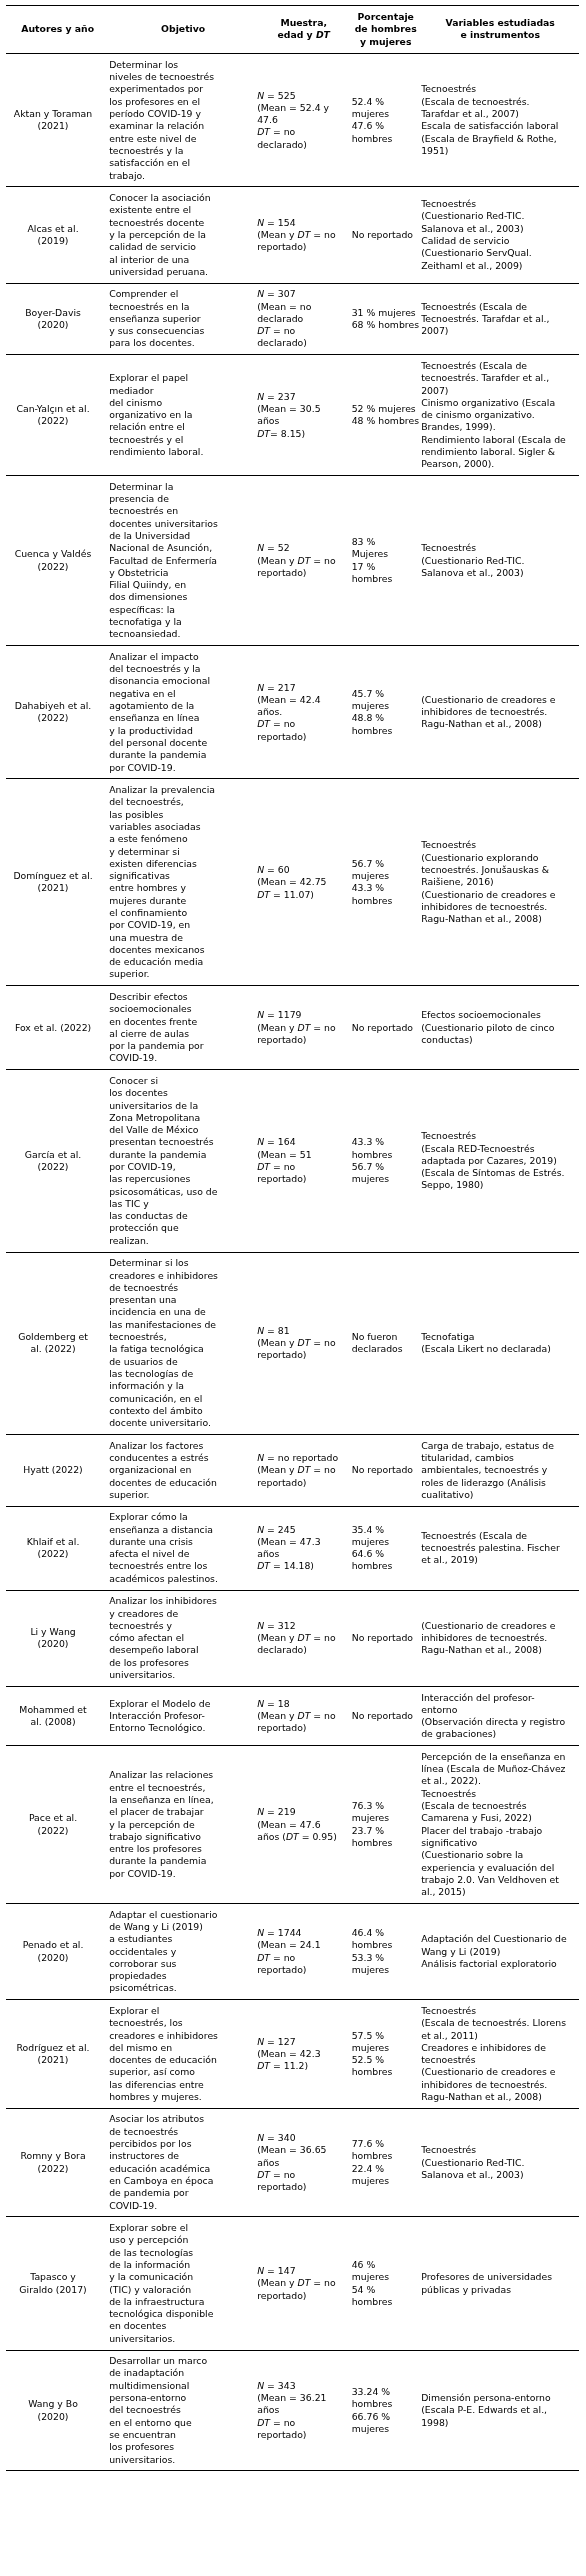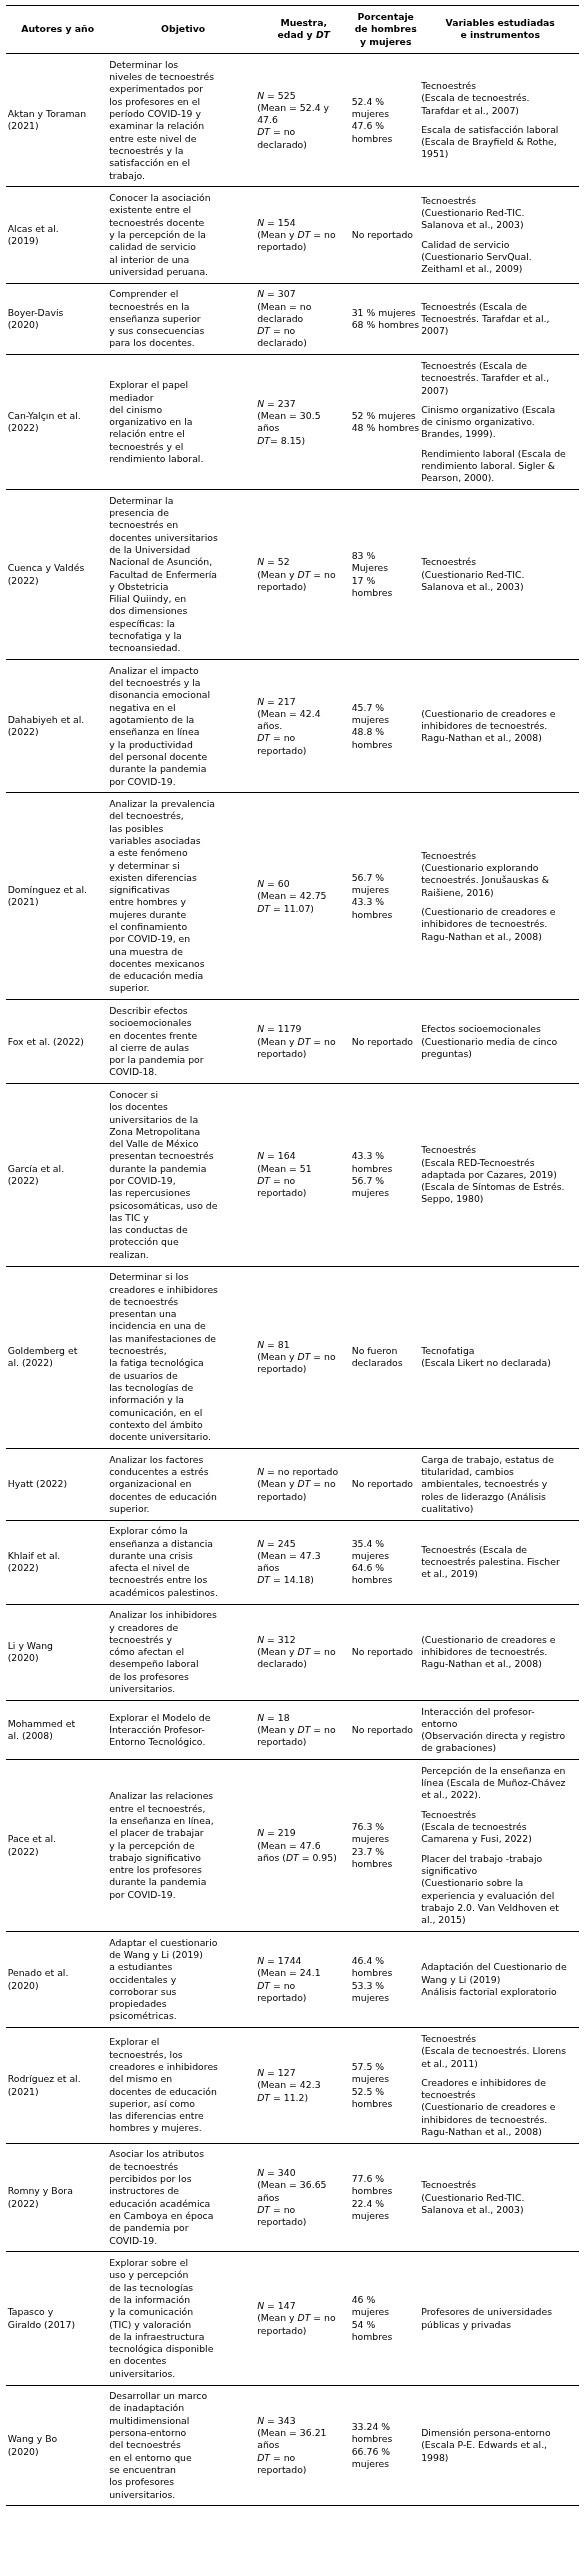--- a/index.html
+++ b/index.html
@@ -40,34 +40,35 @@
   }
   tbody td {
     border-bottom: 0.8px solid #000;
     vertical-align: middle;
     padding: 4.6px 0;
   }
   td.cell-autores {
     white-space: pre-line;
     padding-right: 10.8px;
     padding-left: 1.5px;
+    text-align: center;
   }
   td.cell-objetivo {
     white-space: pre-line;
     padding-right: 13px;
     margin-top: 48px;
   }
   td.cell-muestra { padding-right: 6.2px; }
   td.cell-porcentaje { text-align: left; padding-left: 1.5px; padding-right: 1.5px; }
   td.cell-variables { padding-right: 10.8px; }
   td.cell-variables p {
     margin: 0;
     white-space: pre-line;
   }
-  td.cell-variables p + p { margin-top: 7px; }
+  td.cell-variables p + p { }
   i { }
 </style>
 </head>
 <body>
 
 <div class="page">
   <table class="studies">
     <colgroup>
       <col class="c-autores">
       <col class="c-objetivo">
@@ -293,30 +294,30 @@
             <p>(Cuestionario de creadores e inhibidores de tecnoestrés. Ragu-Nathan et al., 2008)</p>
           </td>
   </tr>
         <tr>
     <td class="cell-autores">Fox et al. (2022)</td>
     <td class="cell-objetivo">Describir efectos
 socioemocionales
 en docentes frente
 al cierre de aulas
 por la pandemia por
-COVID-18.</td>
+COVID-19.</td>
     <td class="cell-muestra">
             <div><i>N</i> = 1179</div>
             <div>(Mean y <i>DT</i> = no reportado)</div>
           </td>
     <td class="cell-porcentaje">
             <div>No reportado</div>
           </td>
     <td class="cell-variables">
-            <p>Efectos socioemocionales (Cuestionario media de cinco preguntas)</p>
+            <p>Efectos socioemocionales (Cuestionario piloto de cinco conductas)</p>
           </td>
   </tr>
         <tr>
     <td class="cell-autores">García et al.
 (2022)</td>
     <td class="cell-objetivo">Conocer si
 los docentes
 universitarios de la
 Zona Metropolitana
 del Valle de México

